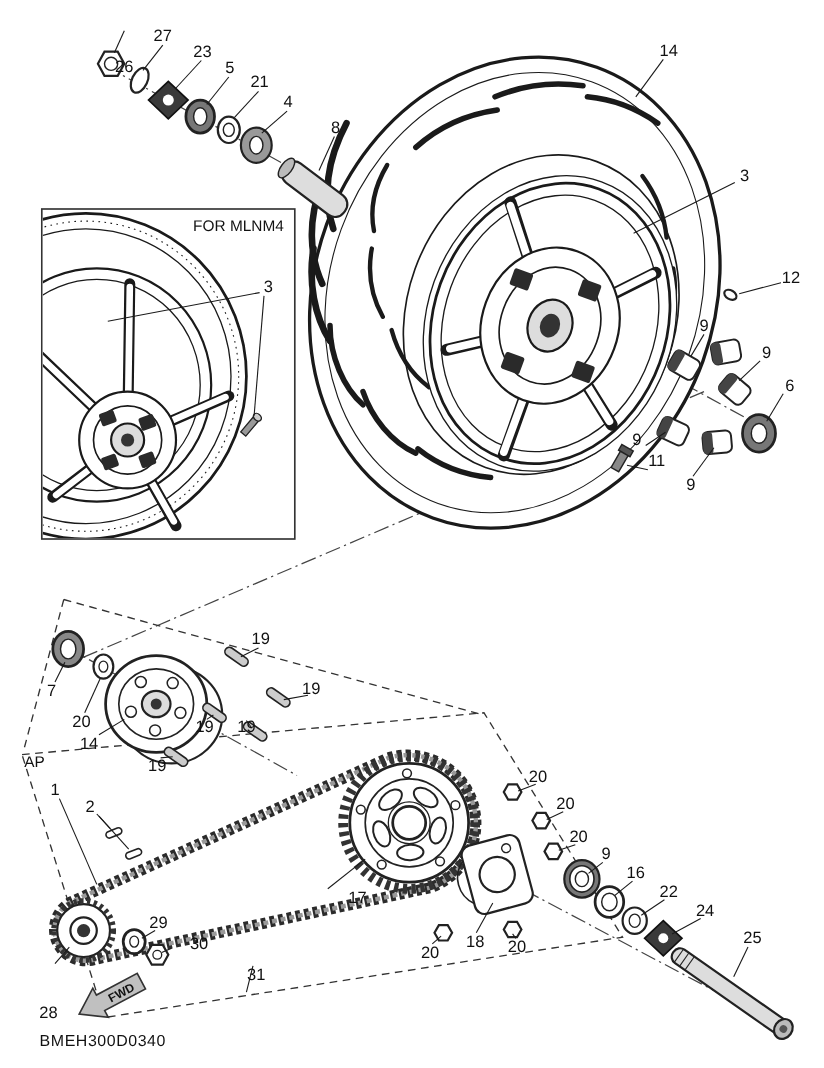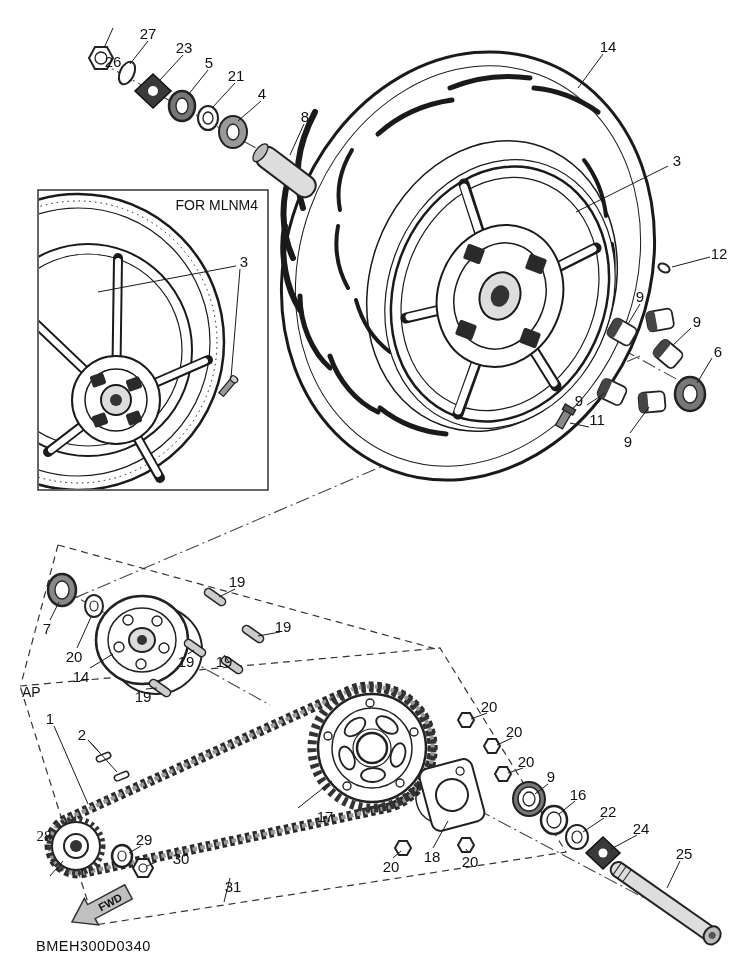--- a/index.html
+++ b/index.html
@@ -388,21 +388,21 @@
       <div class="callout" style="left: 237px; top: 581px;">19</div>
       <div class="callout" style="left: 283px; top: 626px;">19</div>
       <div class="callout" style="left: 186px; top: 661px;">19</div>
       <div class="callout" style="left: 224px; top: 661px;">19</div>
       <div class="callout" style="left: 143px; top: 696px;">19</div>
       <div class="callout" style="left: 50px; top: 718px;">1</div>
       <div class="callout" style="left: 82px; top: 734px;">2</div>
       <div class="callout" style="left: 277px; top: 816px; margin-left: 48px;">17</div>
       <div class="callout" style="left: 144px; top: 839px;">29</div>
       <div class="callout" style="left: 153px; top: 858px; margin-left: 28px;">30</div>
-      <div class="callout" style="left: 44px; top: 836px; font-family: Liberation Serif, serif;">28</div>
+      <div class="callout" style="left: 44px; top: 921px;">28</div>
       <div class="callout" style="left: 233px; top: 886px; text-align: right;">31</div>
       <div class="callout" style="left: 489px; top: 706px;">20</div>
       <div class="callout" style="left: 514px; top: 731px;">20</div>
       <div class="callout" style="left: 526px; top: 761px;">20</div>
       <div class="callout" style="left: 391px; top: 866px;">20</div>
       <div class="callout" style="left: 470px; top: 861px;">20</div>
       <div class="callout" style="left: 551px; top: 776px;">9</div>
       <div class="callout" style="left: 578px; top: 794px;">16</div>
       <div class="callout" style="left: 608px; top: 811px;">22</div>
       <div class="callout" style="left: 641px; top: 828px;">24</div>

